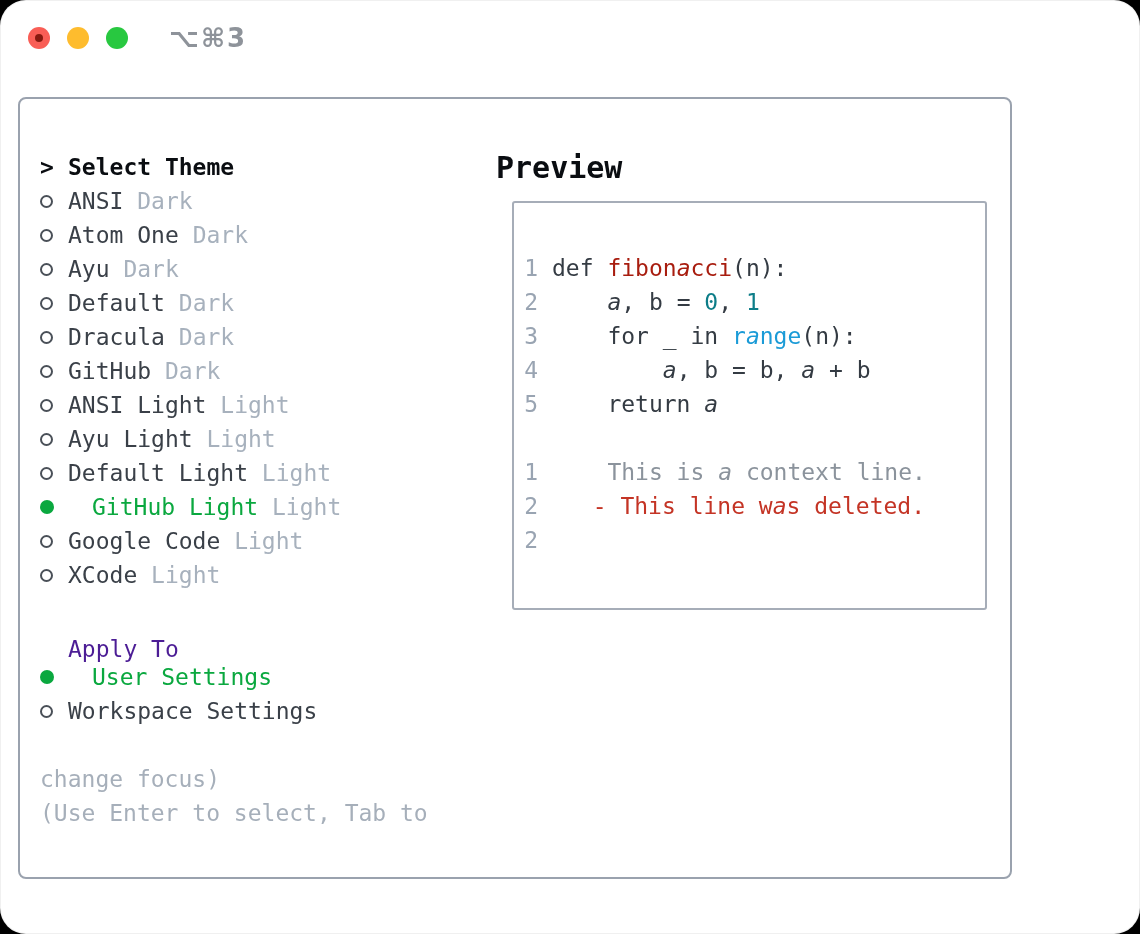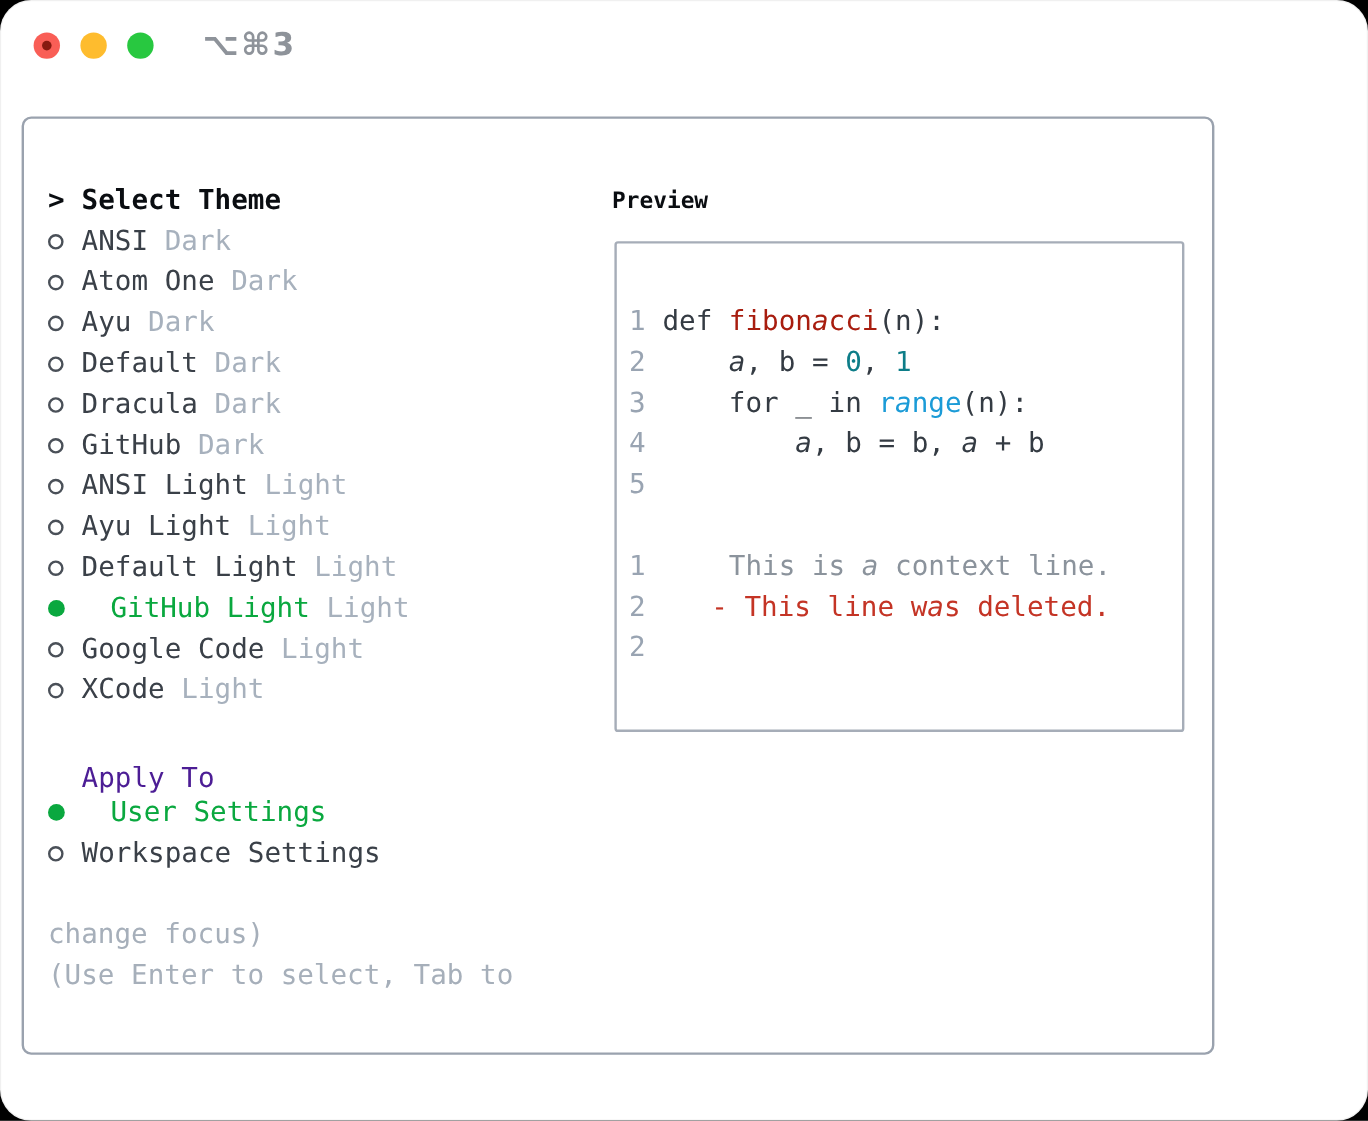--- a/index.html
+++ b/index.html
@@ -55,23 +55,23 @@
     width: 13px; height: 13px; box-sizing: border-box;
     border: 2px solid #4a5058; border-radius: 50%;
   }
   .selfill { width: 14px; height: 14px; border-radius: 50%; background: var(--sel); }
   .item-label { color: #3a4048; text-align: right; }
   .item-label.selected { color: var(--sel); margin-left: 24px; }
   .suffix { color: #a7b1bd; }
   .hint-row { color: #a6afba; }
   
   .preview-title {
-    position: absolute; left: 490px; top: 51px; height: 34px;
+    position: absolute; left: 476px; top: 51px; height: 34px;
     display: flex; align-items: center;
-    font-size: 19px; font-weight: bold; color: #0a0d11;
+    font-size: 30px; font-weight: bold; color: #0a0d11;
   }
   .preview-box {
     position: absolute; left: 492px; top: 102px;
     width: 475px; height: 409px;
     border: 2px solid #a6adb8; border-radius: 3px;
     box-sizing: border-box;
     padding: 48px 0 0 10px;
     font-size: 23px;
     overflow: hidden;
   }
@@ -145,21 +145,21 @@
       </div>
     </div>
 
     <div class="preview-title">Preview</div>
 
     <div class="preview-box" id="preview-box">
         <div class="pline"><span class="ln">1</span><span class="tk-d">def </span><span class="tk-fn">fibon<span class="ga">a</span>cci</span><span class="tk-d">(n):</span></div>
         <div class="pline"><span class="ln">2</span><span class="tk-d">    <span class="ga">a</span>, b = </span><span class="tk-nm">0</span><span class="tk-d">, </span><span class="tk-nm">1</span></div>
         <div class="pline"><span class="ln">3</span><span class="tk-d">    for _ in </span><span class="tk-bi">r<span class="ga">a</span>nge</span><span class="tk-d">(n):</span></div>
         <div class="pline"><span class="ln">4</span><span class="tk-d">        <span class="ga">a</span>, b = b, <span class="ga">a</span> + b</span></div>
-        <div class="pline"><span class="ln">5</span></div>
+        <div class="pline"><span class="ln">5</span><span class="tk-d">    return <span class="ga">a</span></span></div>
         <div class="pline"><span class="ln"></span></div>
         <div class="pline"><span class="ln">1</span><span class="tk-ctx">    This is <span class="ga">a</span> context line.</span></div>
         <div class="pline"><span class="ln">2</span><span class="tk-d">  </span><span class="tk-del">- This line w<span class="ga">a</span>s deleted.</span></div>
         <div class="pline"><span class="ln">2</span><span class="tk-d">  </span></div>
       </div>
 
   </div>
 </div>
 
 </body></html>

